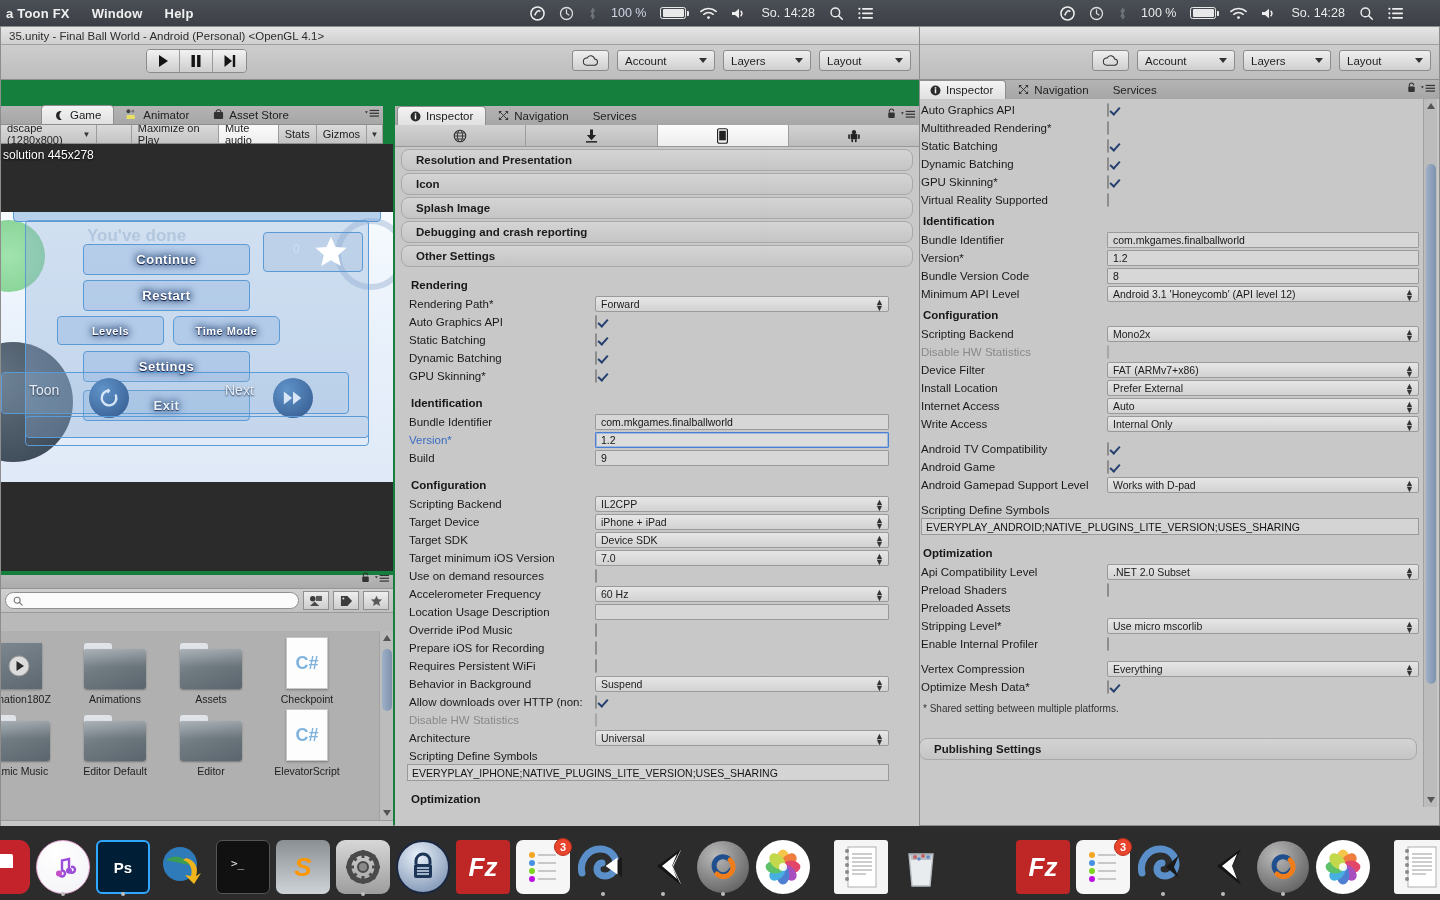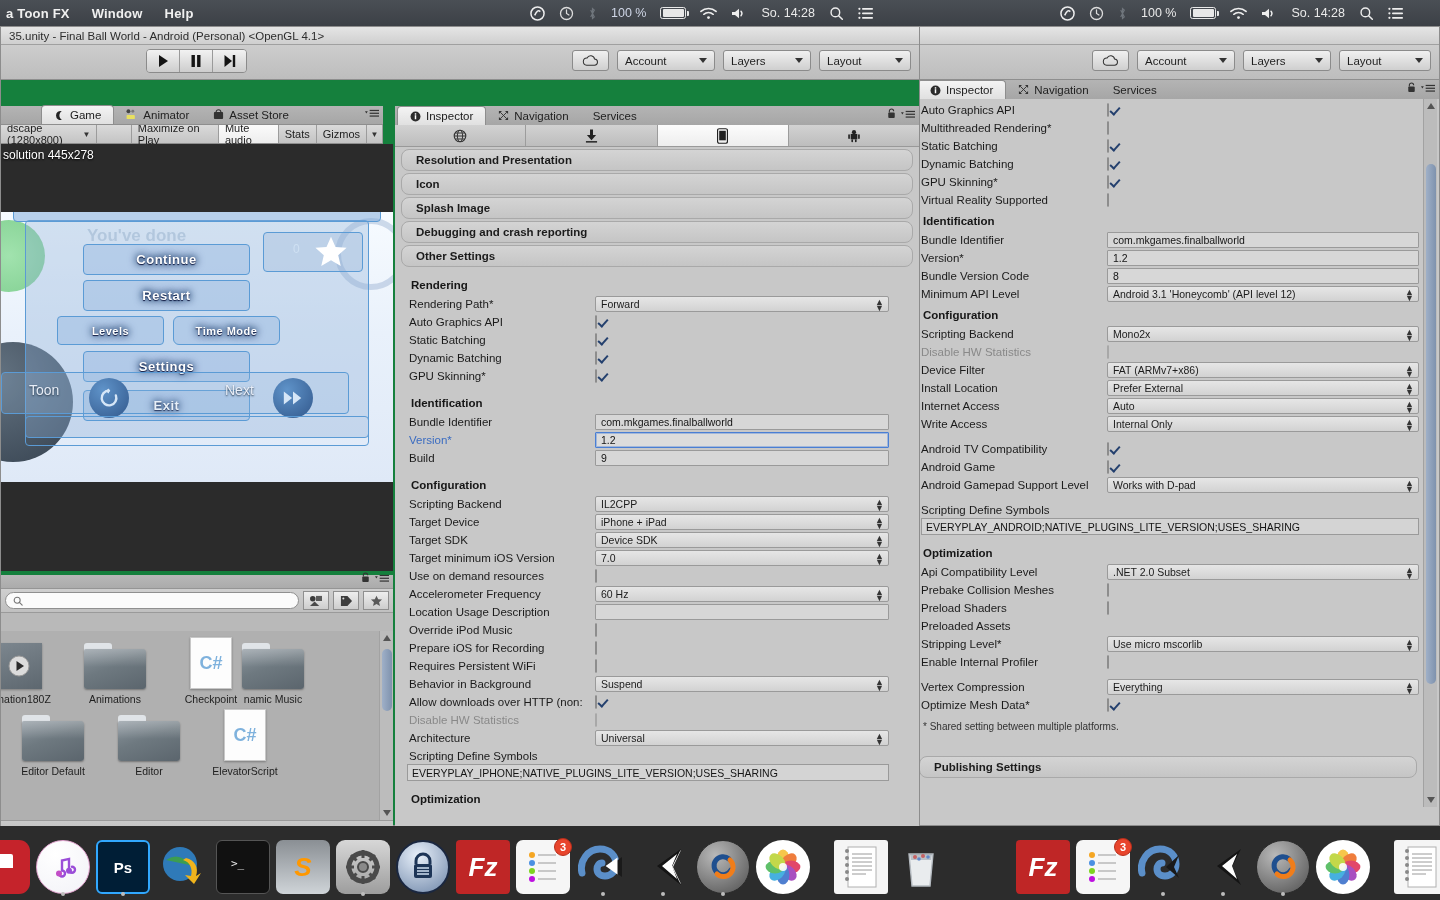--- a/index.html
+++ b/index.html
@@ -555,24 +555,20 @@
           <div class="row">
               <span class="lbl">Api Compatibility Level</span>
               <span class="ctl">
                 <span class="popup">
                   <span>.NET 2.0 Subset</span>
                   <span class="arrows">▲<br>▼</span>
                 </span>
               </span>
             </div>
           <div class="row">
-              <span class="lbl">Prebake Collision Meshes</span>
-              <span class="ctl"><span class="cb"></span></span>
-            </div>
-          <div class="row">
               <span class="lbl">Preload Shaders</span>
               <span class="ctl"><span class="cb"></span></span>
             </div>
           <div class="row" style="margin-left:-10px;">
               <span class="tri"></span>
               <span class="lbl" style="width:176px;">Preloaded Assets</span>
             </div>
           <div class="row">
               <span class="lbl">Stripping Level*</span>
               <span class="ctl">
@@ -860,20 +856,29 @@
             <div class="ficon">
                 <div class="folder">
                   <div class="tabf"></div>
                   <div class="body"></div>
                 </div>
               </div>
             <div class="gname">Animations</div>
           </div>
           <div class="gitem">
             <div class="ficon">
+                <div class="folder">
+                  <div class="tabf"></div>
+                  <div class="body"></div>
+                </div>
+              </div>
+            <div class="gname">Assets</div>
+          </div>
+          <div class="gitem">
+            <div class="ficon">
                 <div class="csfile">C#</div>
               </div>
             <div class="gname">Checkpoint</div>
           </div>
 
           <div class="gitem" style="margin-left:-34px;">
             <div class="ficon">
                 <div class="folder">
                   <div class="tabf"></div>
                   <div class="body"></div>

